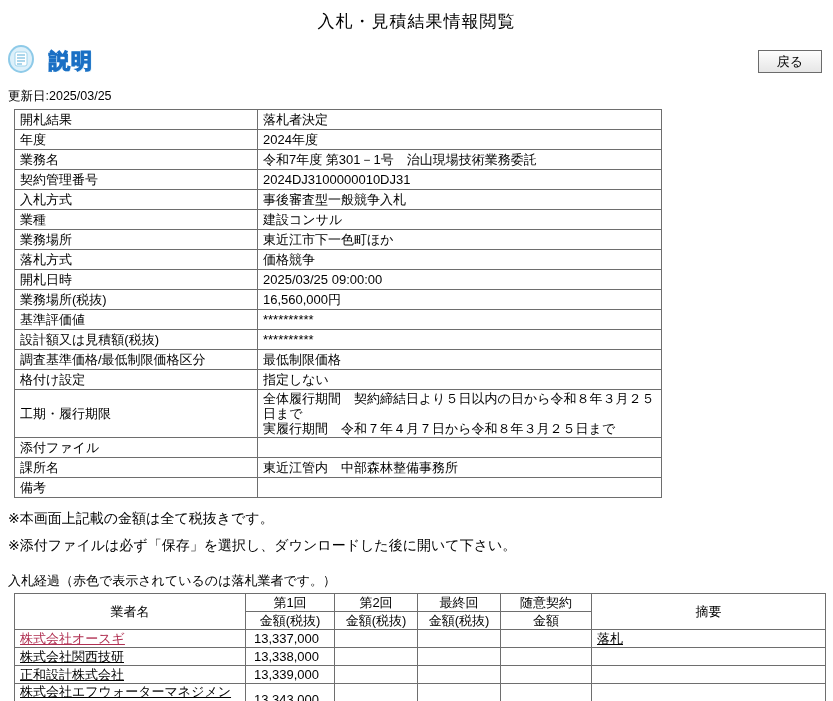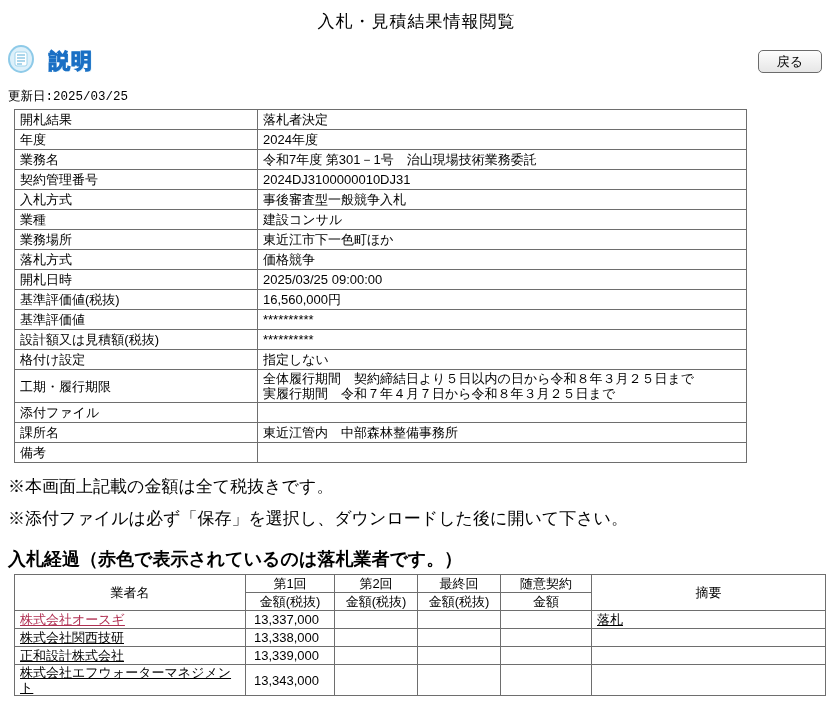--- a/index.html
+++ b/index.html
@@ -22,34 +22,34 @@
   .explain-text{
     font-size:21px;font-weight:bold;letter-spacing:1px;
     color:var(--explain-fill,#5bc8f0);
     -webkit-text-stroke:1.2px var(--explain-outline,#1a6fc4);
     text-shadow:1px 1px 0 #cfeaf8;
     font-family:"Liberation Sans","DejaVu Sans",sans-serif;
   }
   .back-btn{
     width:64px;height:23px;font-size:13px;color:#000;
     background:linear-gradient(#fdfdfd,#e6e6e6);
-    border:1px solid #6b6b6b;border-radius:5px;cursor:pointer;
+    border:1px solid #6b6b6b;border-radius:0;cursor:pointer;
     font-family:inherit;line-height:19px;
   }
-  .updated{margin:12px 0 4px 8px;font-size:12.5px;font-family:Liberation Mono, monospace;}
+  .updated{margin:12px 0 4px 8px;font-size:12.5px;}
   table{border-collapse:collapse;table-layout:fixed;}
-  .detail-table{margin-left:14px;width:733px;}
+  .detail-table{margin-left:14px;width:648px;}
   .detail-table td{
     border:1px solid #6e6e6e;padding:1px 5px;height:17px;
     line-height:15px;white-space:pre-line;overflow:hidden;vertical-align:middle;
   }
   .detail-table td.lbl{width:232px;}
   .notes{margin:12px 0 0 8px;}
-  .note-line{font-size:17px;margin-bottom:9px;font-family:Liberation Mono, monospace;}
-  .bid-heading{margin:17px 0 3px 8px;font-size:18px;font-weight:bold;}
+  .note-line{font-size:14px;margin-bottom:9px;}
+  .bid-heading{margin:17px 0 3px 8px;font-size:13px;}
   .bid-table{margin-left:14px;width:811px;}
   .bid-table th,.bid-table td{
     border:1px solid #6e6e6e;height:17px;line-height:15px;
     padding:0 5px;font-weight:normal;overflow:hidden;vertical-align:middle;
     font-size:13px;
   }
   .bid-table th{text-align:center;}
   .bid-table td.amount{text-align:center;padding-right:12px;}
   .bid-table td.vendor,.bid-table td.remarks{text-align:left;text-decoration:underline;}
   .winner{color:var(--winner-text,#b03052);}
@@ -111,30 +111,34 @@
       </tr>
     <tr>
         <td class="lbl">落札方式</td>
         <td>価格競争</td>
       </tr>
     <tr>
         <td class="lbl">開札日時</td>
         <td>2025/03/25 09:00:00</td>
       </tr>
     <tr>
-        <td class="lbl">基準評価値(税抜)</td>
+        <td class="lbl">業務場所(税抜)</td>
         <td>16,560,000円</td>
       </tr>
     <tr>
         <td class="lbl">基準評価値</td>
         <td>**********</td>
       </tr>
     <tr>
         <td class="lbl">設計額又は見積額(税抜)</td>
         <td>**********</td>
+      </tr>
+    <tr>
+        <td class="lbl">調査基準価格/最低制限価格区分</td>
+        <td>最低制限価格</td>
       </tr>
     <tr>
         <td class="lbl">格付け設定</td>
         <td>指定しない</td>
       </tr>
     <tr>
         <td class="lbl">工期・履行期限</td>
         <td>全体履行期間　契約締結日より５日以内の日から令和８年３月２５日まで
 実履行期間　令和７年４月７日から令和８年３月２５日まで</td>
       </tr>

